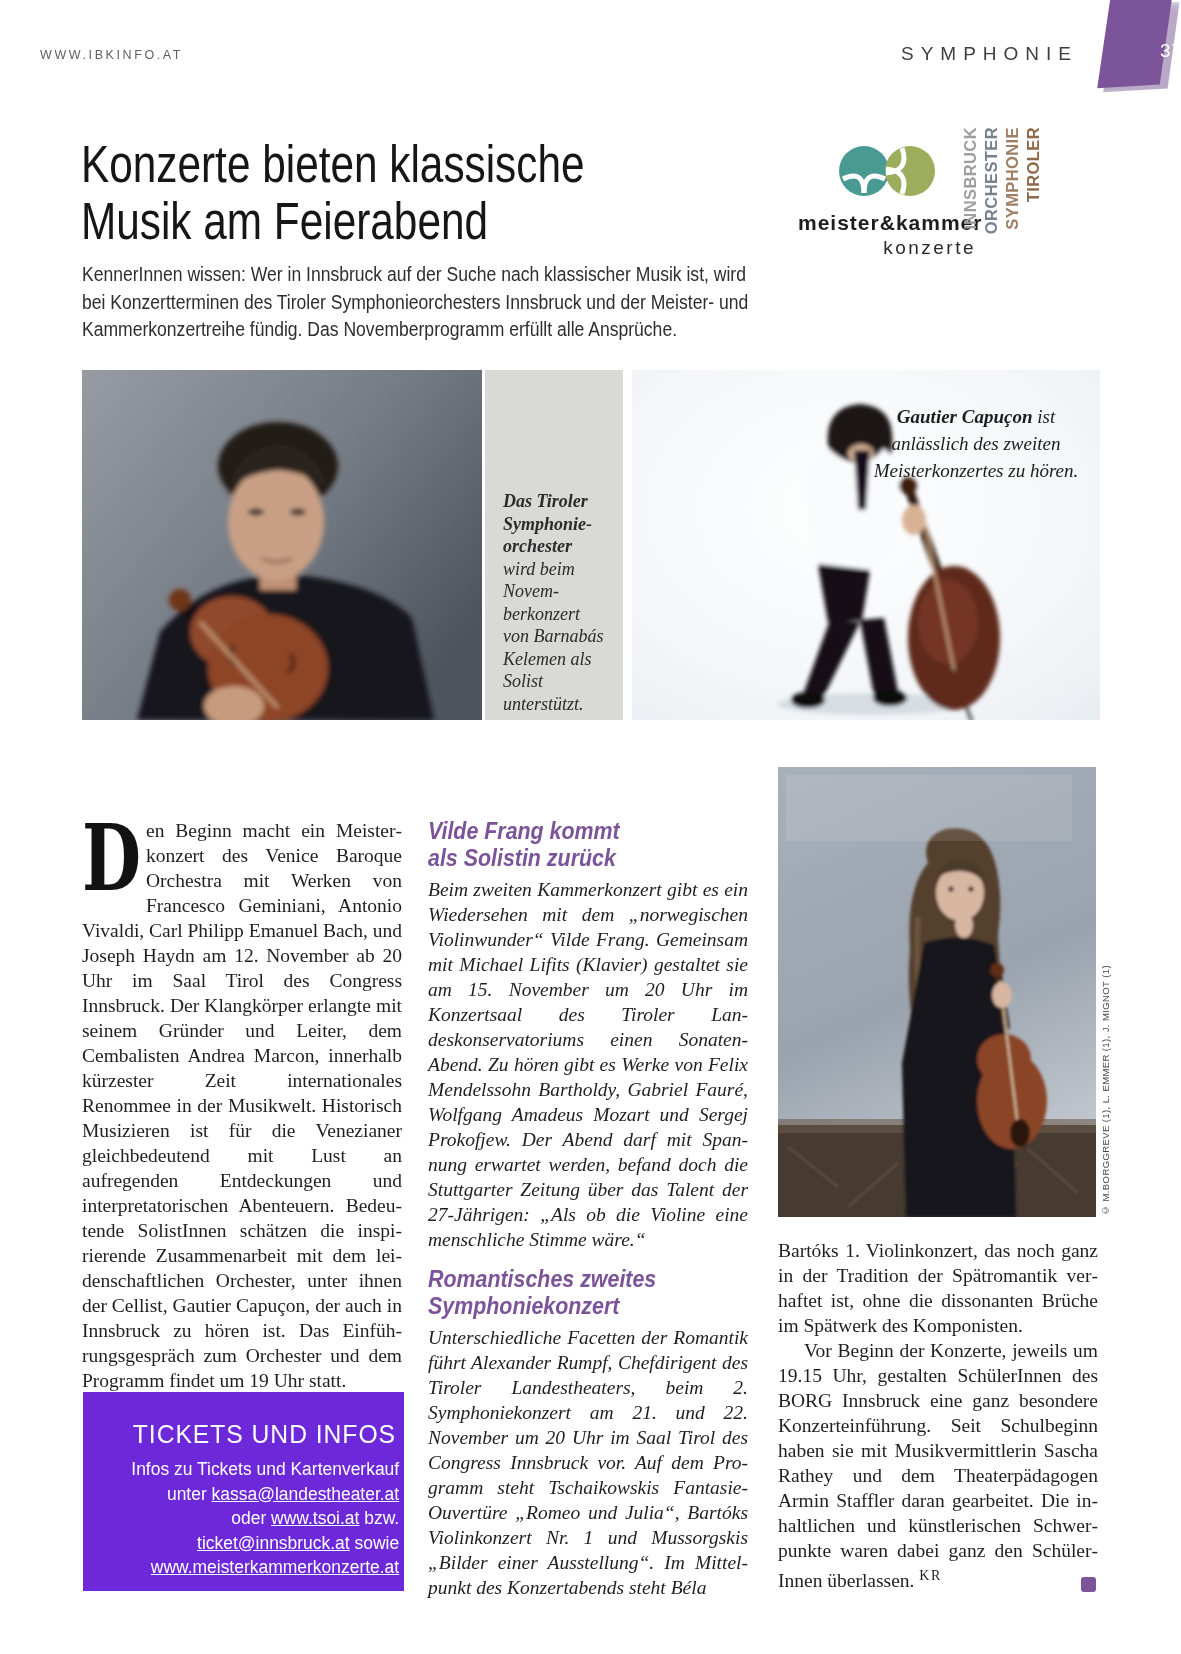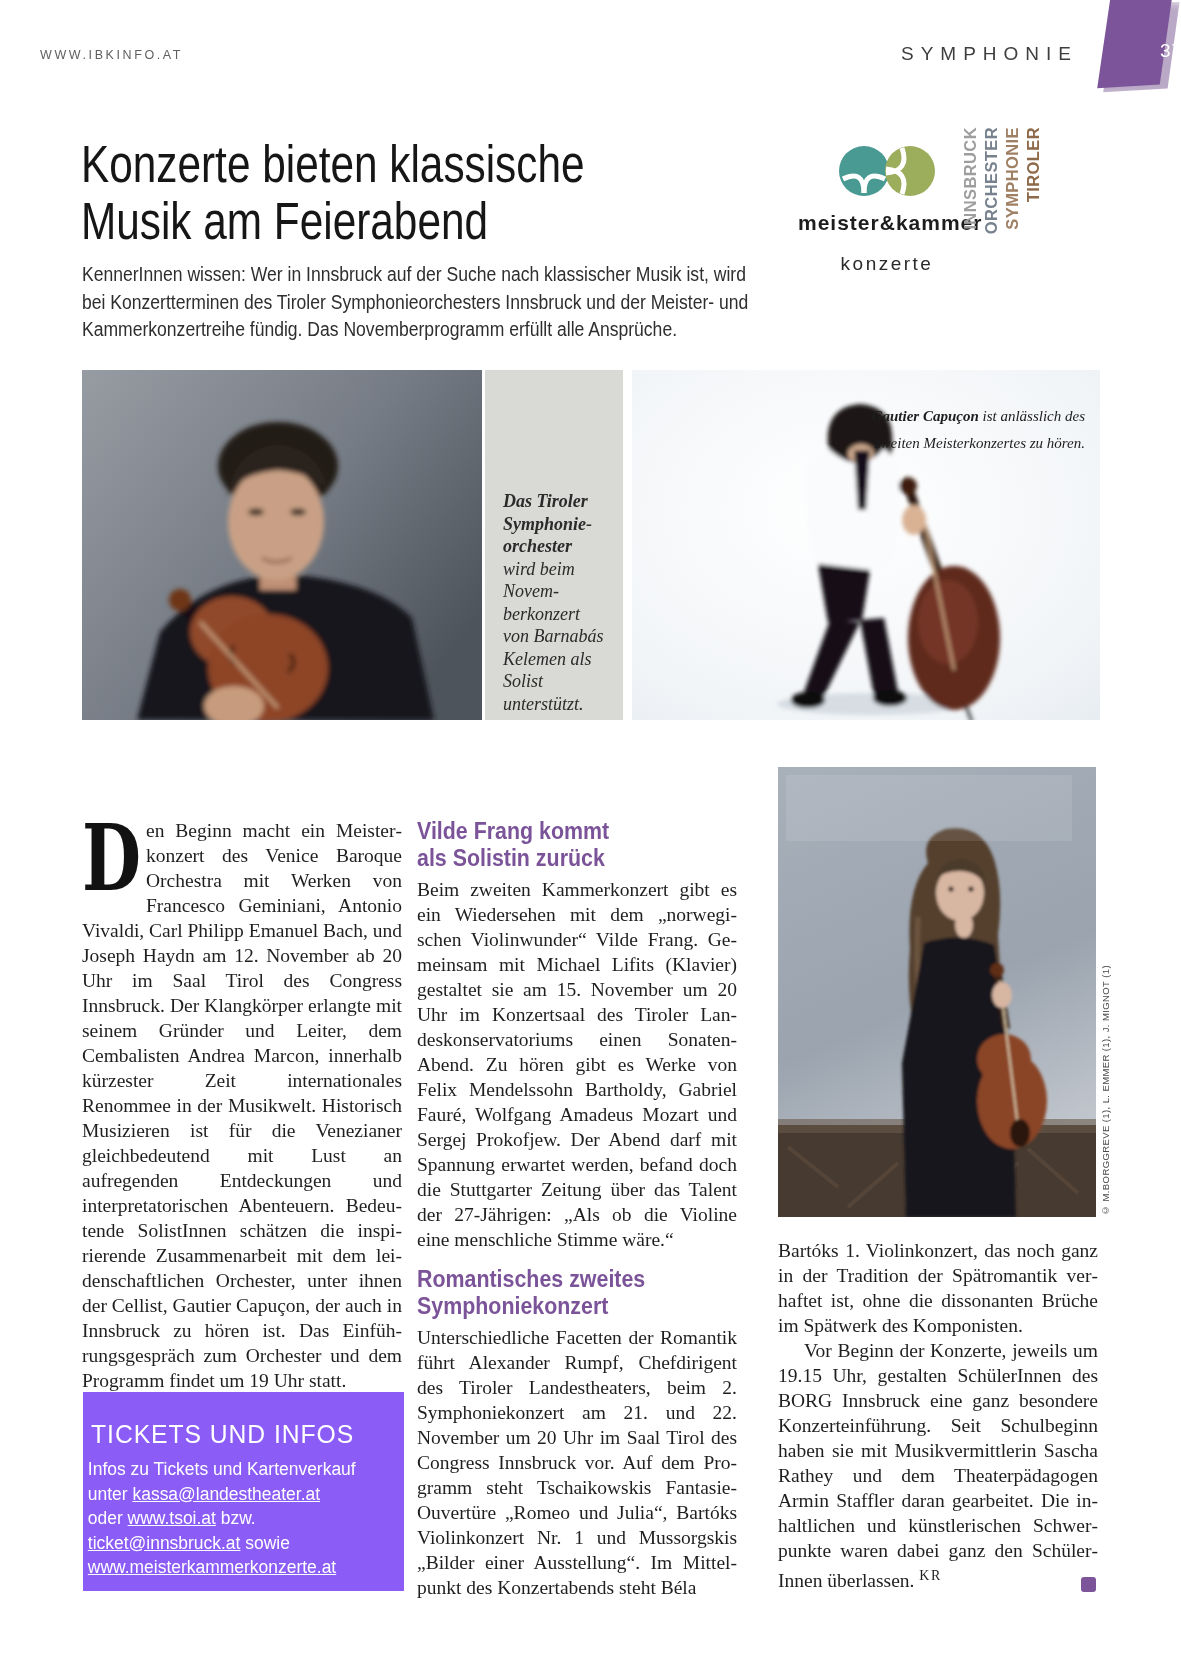--- a/index.html
+++ b/index.html
@@ -28,76 +28,76 @@
   .title span { display:block; }
   .intro { position:absolute; left:82px; top:261px; width:748px; font-family:"Liberation Sans",sans-serif;
            font-size:19.5px; line-height:27.5px; color:#2e2e2e;
            transform:scaleX(0.9); transform-origin:0 0; }
 
   
   .logo-mk { position:absolute; left:798px; top:141px; width:178px; text-align:center;
              font-family:"Liberation Sans",sans-serif; }
   .logo-mk svg { display:block; margin:0 auto 8px auto; }
   .logo-mk-name { font-size:21px; font-weight:bold; color:#1d1d1d; letter-spacing:1px; }
-  .logo-mk-sub  { font-size:19px; color:#2a2a2a; letter-spacing:2.5px; margin-top:18px; }
+  .logo-mk-sub  { font-size:19px; color:#2a2a2a; letter-spacing:2.5px; margin-top:2px;text-align:right; }
   .logo-tsoi { position:absolute; left:961px; top:127px; display:flex; flex-direction:row;
                align-items:flex-start; gap:2px; }
   .tsoi-word { writing-mode:vertical-rl; transform:rotate(180deg);
                font-family:"Liberation Sans",sans-serif; font-weight:bold; font-size:16.5px;
                letter-spacing:0.4px; line-height:19px; }
   .tsoi-word:nth-child(1) { color:#9e9e9e; }
   .tsoi-word:nth-child(2) { color:#77828e; }
   .tsoi-word:nth-child(3) { color:#a08064; }
   .tsoi-word:nth-child(4) { color:#8d6a49; }
 
   
   .photo1 { position:absolute; left:82px;  top:370px; width:400px; height:350px; overflow:hidden; }
   .caption-box { position:absolute; left:485px; top:370px; width:138px; height:350px;
                  background:#d9d9d6; padding:120px 16px 0 18px; font-style:italic;
                  font-size:18px; line-height:22.5px; color:#2b2b2b; }
   .caption-box b { font-weight:bold; }
   .photo2 { position:absolute; left:632px; top:370px; width:468px; height:350px; overflow:hidden; }
-  .capucon-caption { position:absolute; right:96px; top:403px; width:218px; text-align:right;
-                     font-style:italic; font-size:15px; line-height:27px; color:#1d1d1d; }
+  .capucon-caption { position:absolute; right:96px; top:403px; width:218px; text-align:center;
+                     font-style:italic; font-size:19px; line-height:27px; color:#1d1d1d; }
   .capucon-caption b { font-weight:bold; }
 
   .photo3 { position:absolute; left:778px; top:767px; width:318px; height:450px; overflow:hidden; }
   .frang-caption { position:absolute; left:794px; top:779px; width:260px; color:#f2efe9;
                    font-style:italic; font-size:19.5px; line-height:27px;
                    text-shadow:0 0 6px rgba(90,100,115,0.55); }
   .frang-caption b { font-weight:bold; }
   .photo-credit { position:absolute; left:1100px; top:965px; width:14px; height:255px; }
   .photo-credit span { display:block; writing-mode:vertical-rl; transform:rotate(180deg);
                        font-family:"Liberation Sans",sans-serif; font-size:9.5px;
                        letter-spacing:0.4px; color:#4a4a4a; white-space:nowrap; }
 
   
   .col { position:absolute; width:320px; font-size:19.5px; line-height:25px;
          text-align:justify; color:#1f1f1f; }
   .col p { margin:0; }
   .col1 { left:82px;  top:818px; }
-  .col2 { left:417px; top:818px; }
+  .col2 { left:428px; top:818px;font-style:italic; }
   .col3 { left:778px; top:1238px; }
   .dropcap { float:left; width:54px; height:73px; margin:4px 10px 0 0;
              font-family:"DejaVu Serif",serif; font-weight:bold; font-size:92px;
              line-height:73px; color:#121212; transform:scaleX(0.74); transform-origin:0 0; }
   .subhead { font-family:"Liberation Sans",sans-serif; color:#7b5399; font-size:23px;
              line-height:27px; text-align:left; transform:scaleX(0.93); transform-origin:0 0;
              margin:0 0 5px 0; }
   .subhead.second { margin-top:14px; }
   .subhead span { display:block; }
   .indent { text-indent:26px; }
   .author-sup { font-size:14px; letter-spacing:1.5px; vertical-align:7px; }
   .endmark { position:absolute; left:1081px; top:1577px; width:15px; height:15px;
              background:#7c5499; border-radius:3px; }
 
   
   .tickets { position:absolute; left:83px; top:1392px; width:321px; height:199px;
-             background:#8b5cf6; color:#fff; font-family:"Liberation Sans",sans-serif;
-             text-align:left; padding-top:27px; }
+             background:#6d28d9; color:#fff; font-family:"Liberation Sans",sans-serif;
+             text-align:right; padding-top:27px; }
   .tickets-title { font-size:26px; letter-spacing:1px; margin-bottom:7px;
                    transform:scaleX(0.95); transform-origin:50% 0; }
   .tickets-body { font-size:18px; line-height:24.5px; transform:scaleX(0.97); transform-origin:50% 0; }
   .tickets a { color:#fff; text-decoration:underline; cursor:pointer; }
 </style>
 </head>
 <body>
 
 <div class="page">
 

